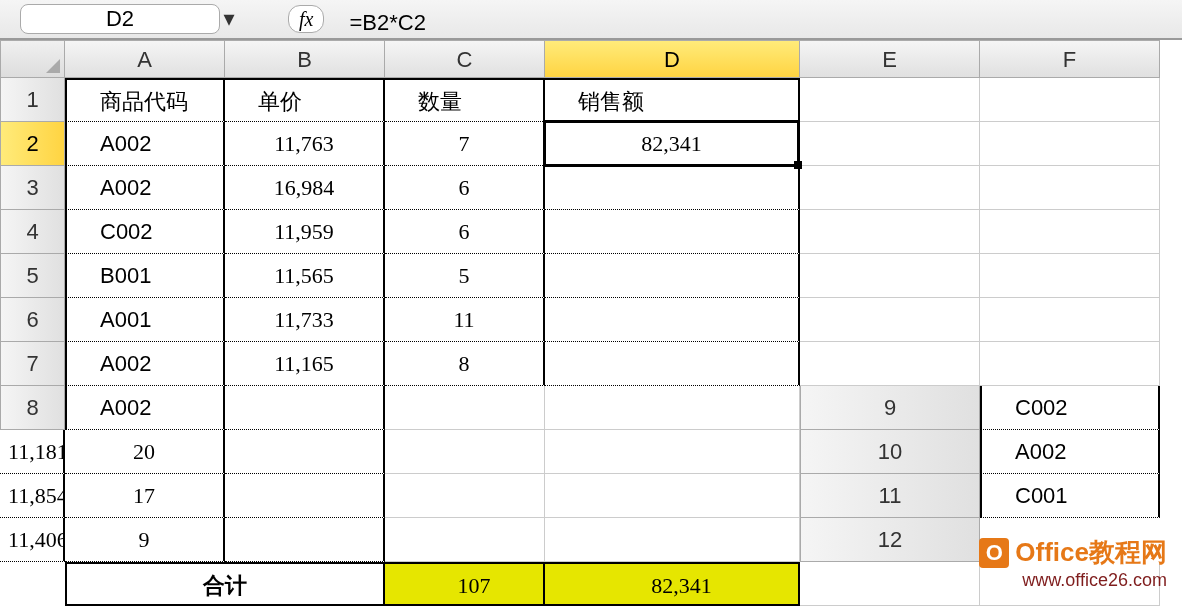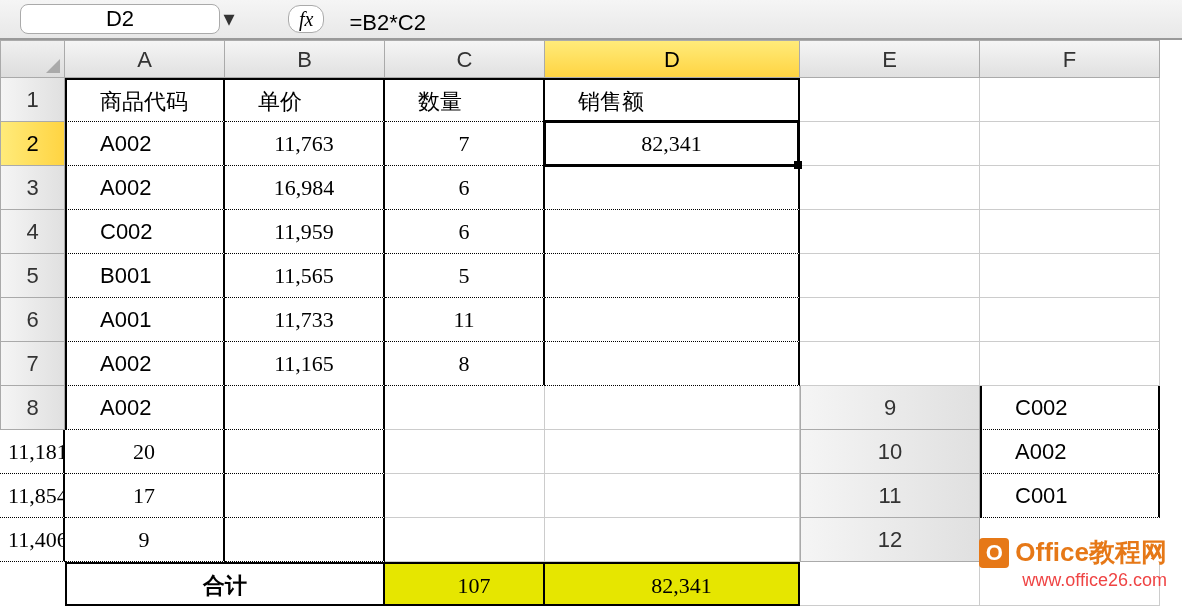--- a/index.html
+++ b/index.html
@@ -202,21 +202,21 @@
       align-items: center;
       justify-content: center;
       color: #fff;
       font-family: Arial;
       font-size: 22px;
       border-radius: 4px;
     }
     .wm-bottom {
       font-family: Arial, sans-serif;
       font-size: 18px;
-      color: #ef4444;
+      color: #7f1d1d;
       text-align: right;
     }
     
     .col-A-border { border-left: 2px solid #000; }
   </style>
 </head>
 <body>
 
 <div class="formula-bar">
   <div class="name-box">D2</div>

